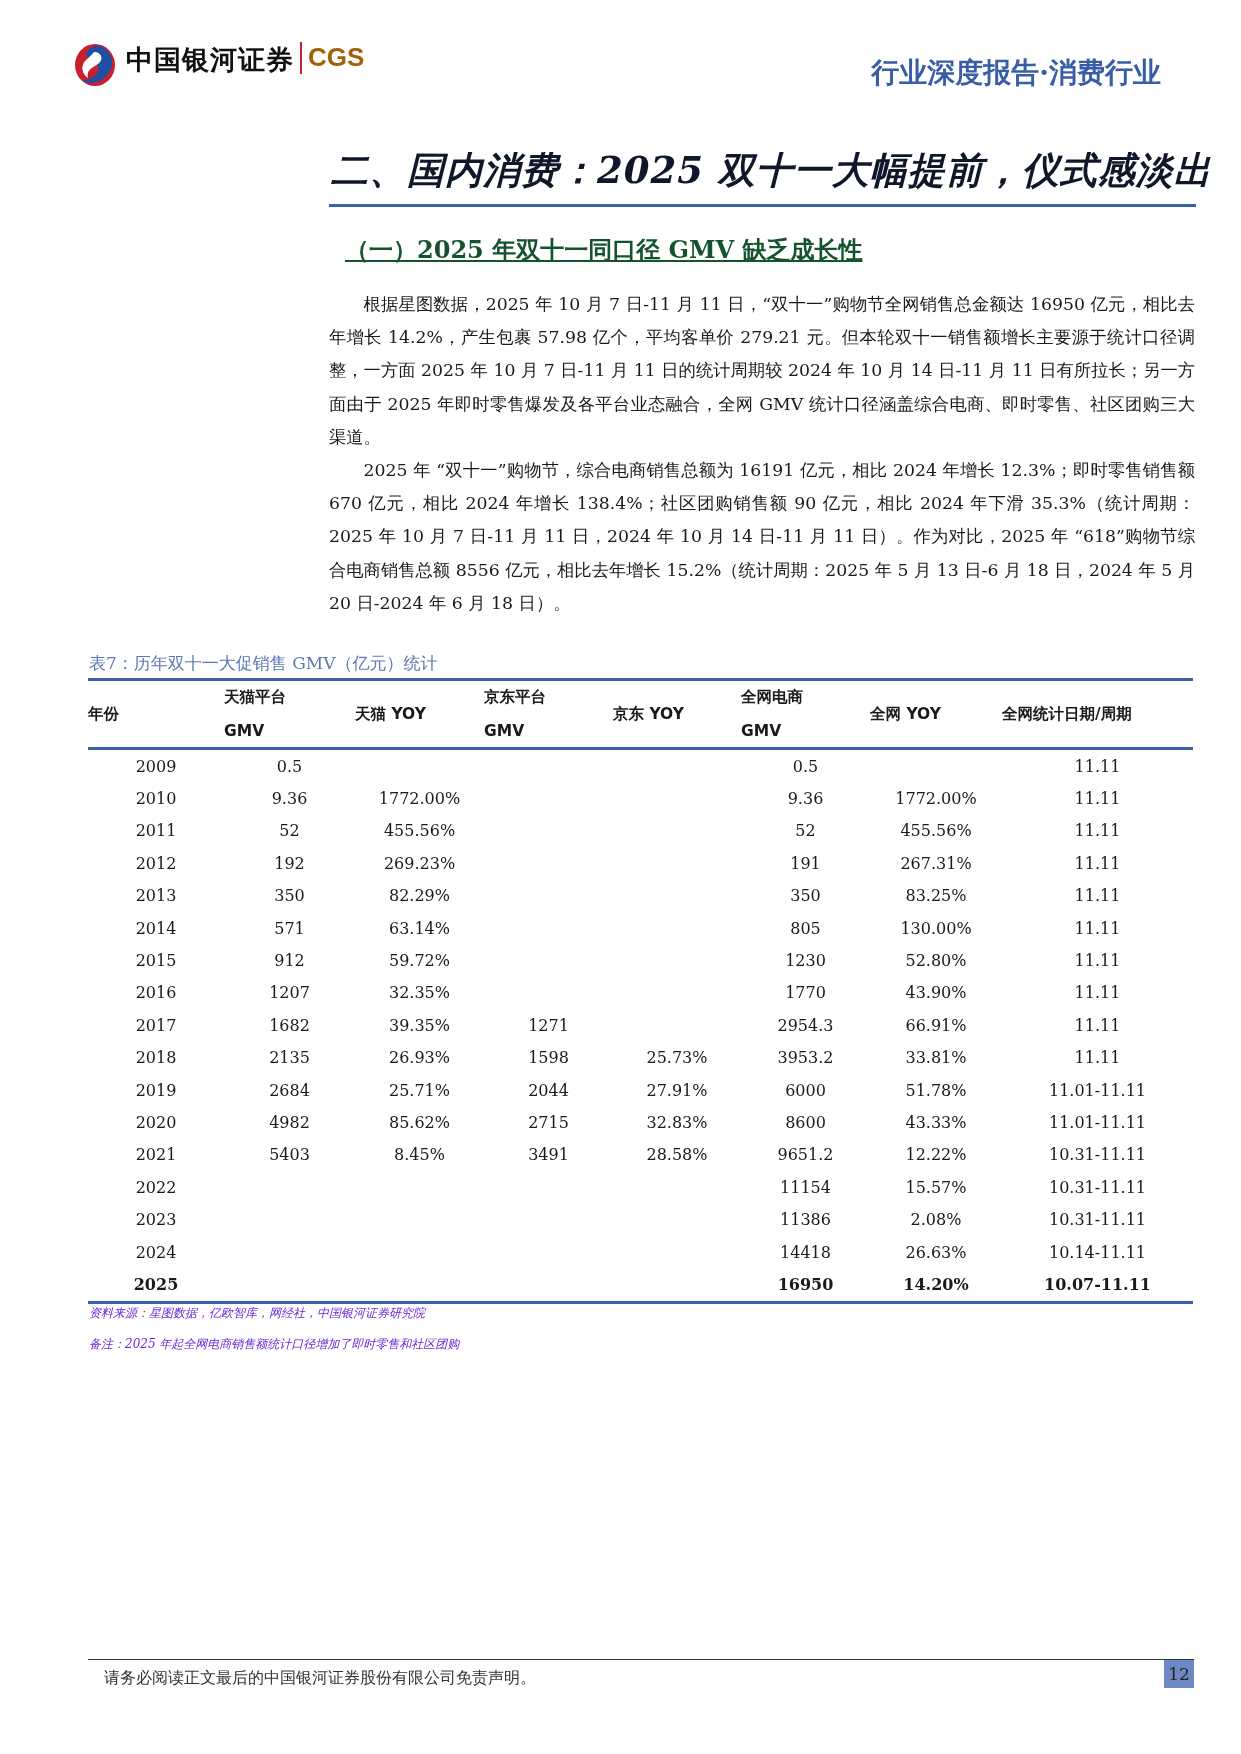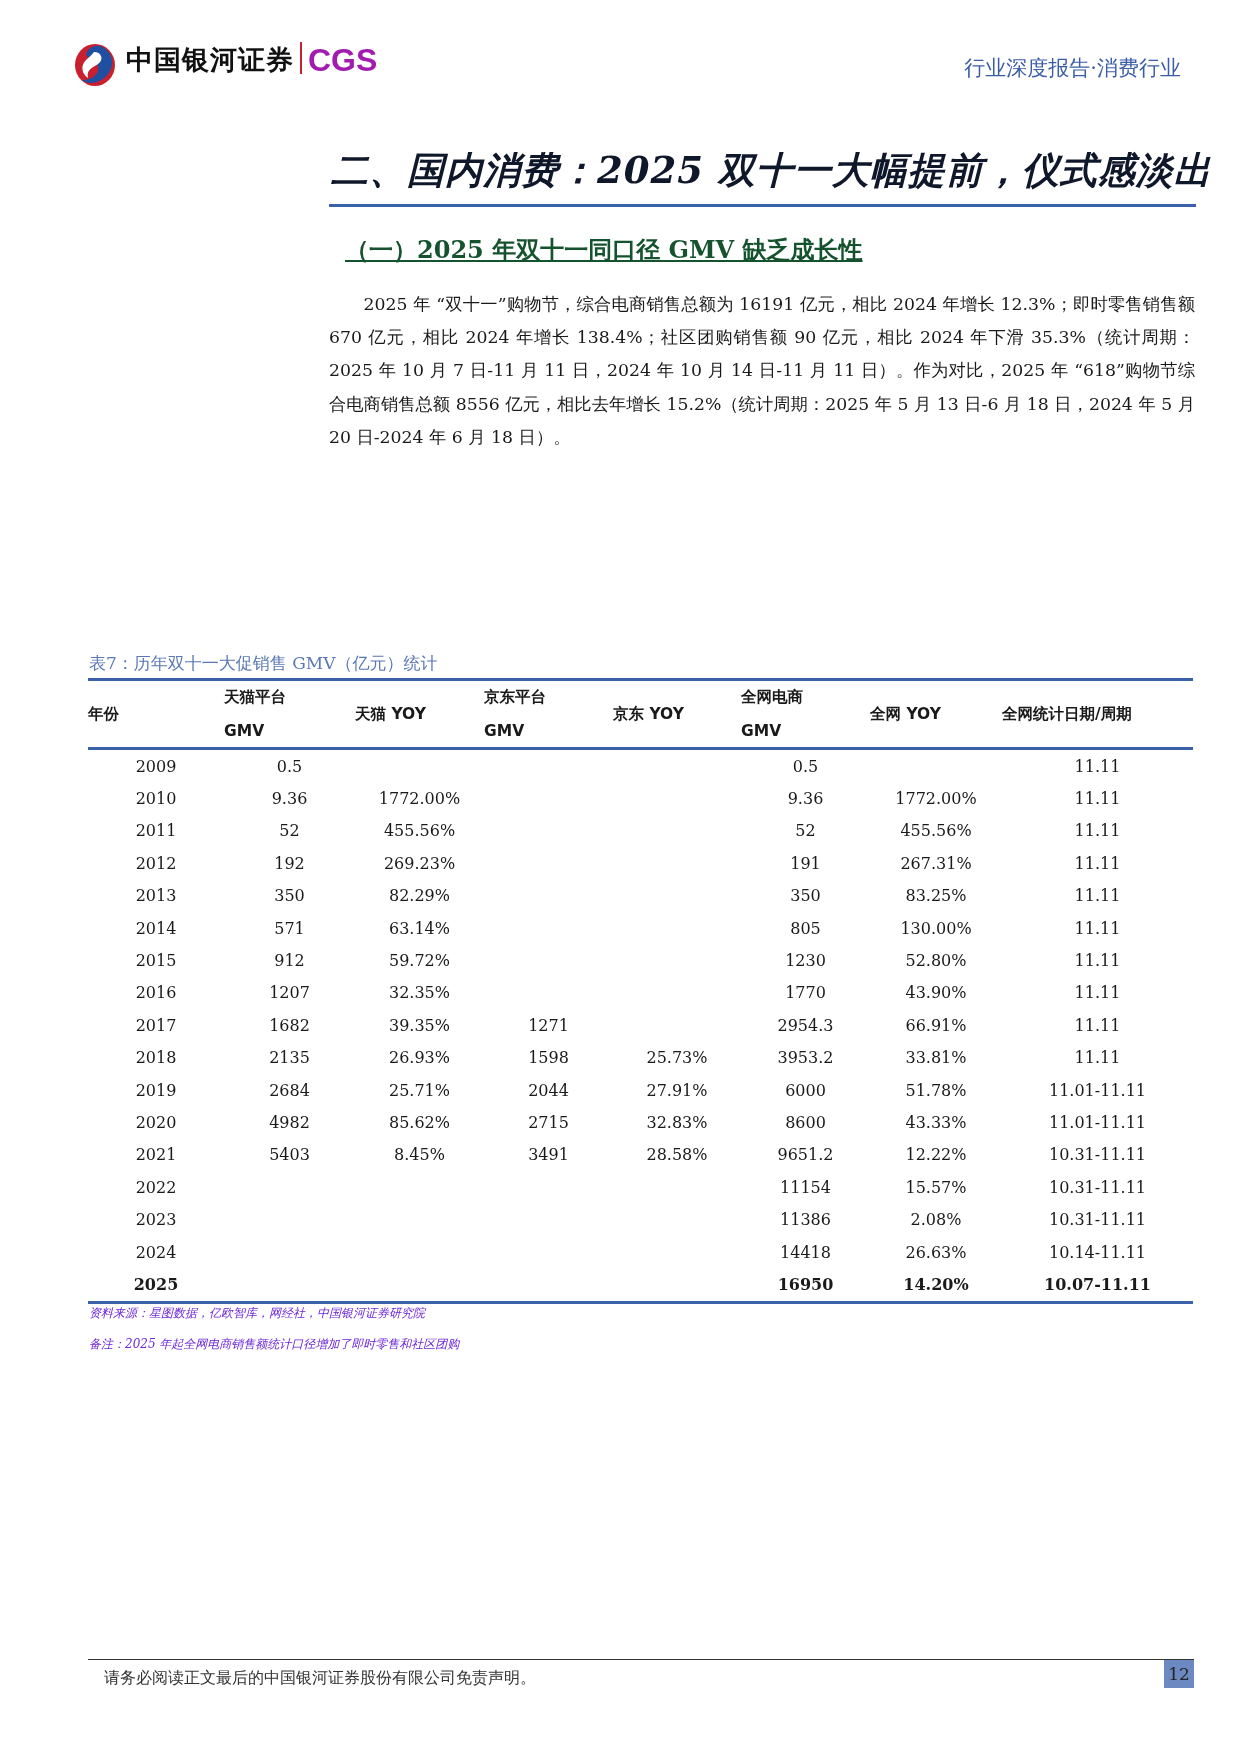--- a/index.html
+++ b/index.html
@@ -5,22 +5,22 @@
   html, body { margin: 0; padding: 0; background: #ffffff; }
   body { width: 1241px; height: 1754px; position: relative; overflow: hidden;
          font-family: "DejaVu Serif", "Liberation Serif", serif; color: #1a1a1a; }
   .abs { position: absolute; }
 
   
   .logo { left: 72px; top: 42px; height: 46px; display: flex; align-items: flex-start; }
   .logo-mark { width: 46px; height: 46px; position: relative; margin-right: 8px; }
   .logo-cn { font-family: "DejaVu Sans", sans-serif; font-weight: bold; font-size: 27px; color: #111; letter-spacing: 1px; }
   .logo-sep { width: 2px; height: 32px; background: #c8202f; margin: 0 6px 0 6px; }
-  .logo-en { font-family: "Liberation Sans", sans-serif; font-weight: bold; font-size: 32px; color: #a21caf; }
-  .report-type { right: 60px; top: 54px; font-size: 21px; font-weight: normal; color: #3a5ea6; }
+  .logo-en { font-family: "Liberation Sans", sans-serif; font-weight: bold; font-size: 26px; color: #a16207; }
+  .report-type { right: 80px; top: 54px; font-size: 28px; font-weight: bold; color: #3a5ea6; }
 
   
   .h1 { left: 331px; top: 146px; font-size: 37px; font-weight: bold; color: #0f172a; letter-spacing: 1px; white-space: nowrap; font-style: italic; }
   .h1-rule { left: 329px; top: 204px; width: 867px; height: 3px; background: #3a62ab; }
   .h2 { left: 345px; top: 234px; font-size: 24px; font-weight: bold; color: #14532d; white-space: nowrap; text-decoration: underline; }
 
   
   .body { left: 329px; top: 288px; width: 866px; font-size: 17.3px; line-height: 33.2px; text-align: justify; }
   .body p { margin: 0; text-indent: 2em; }
 
@@ -62,20 +62,21 @@
   <span class="logo-sep"></span>
   <span class="logo-en">CGS</span>
 </div>
 <div class="abs report-type">行业深度报告·消费行业</div>
 
 <div class="abs h1">二、国内消费：2025 双十一大幅提前，仪式感淡出</div>
 <div class="abs h1-rule"></div>
 <div class="abs h2">（一）2025 年双十一同口径 GMV 缺乏成长性</div>
 
 <div class="abs body">
+  <p>根据星图数据，2025 年 10 月 7 日-11 月 11 日，“双十一”购物节全网销售总金额达 16950 亿元，相比去年增长 14.2%，产生包裹 57.98 亿个，平均客单价 279.21 元。但本轮双十一销售额增长主要源于统计口径调整，一方面 2025 年 10 月 7 日-11 月 11 日的统计周期较 2024 年 10 月 14 日-11 月 11 日有所拉长；另一方面由于 2025 年即时零售爆发及各平台业态融合，全网 GMV 统计口径涵盖综合电商、即时零售、社区团购三大渠道。</p>
   <p>2025 年 “双十一”购物节，综合电商销售总额为 16191 亿元，相比 2024 年增长 12.3%；即时零售销售额 670 亿元，相比 2024 年增长 138.4%；社区团购销售额 90 亿元，相比 2024 年下滑 35.3%（统计周期：2025 年 10 月 7 日-11 月 11 日，2024 年 10 月 14 日-11 月 11 日）。作为对比，2025 年 “618”购物节综合电商销售总额 8556 亿元，相比去年增长 15.2%（统计周期：2025 年 5 月 13 日-6 月 18 日，2024 年 5 月 20 日-2024 年 6 月 18 日）。</p>
 </div>
 
 <div class="abs caption">表7：历年双十一大促销售 GMV（亿元）统计</div>
 
 <table class="gmv">
   <colgroup>
     <col class="c0">
       <col class="c1">
       <col class="c2">

